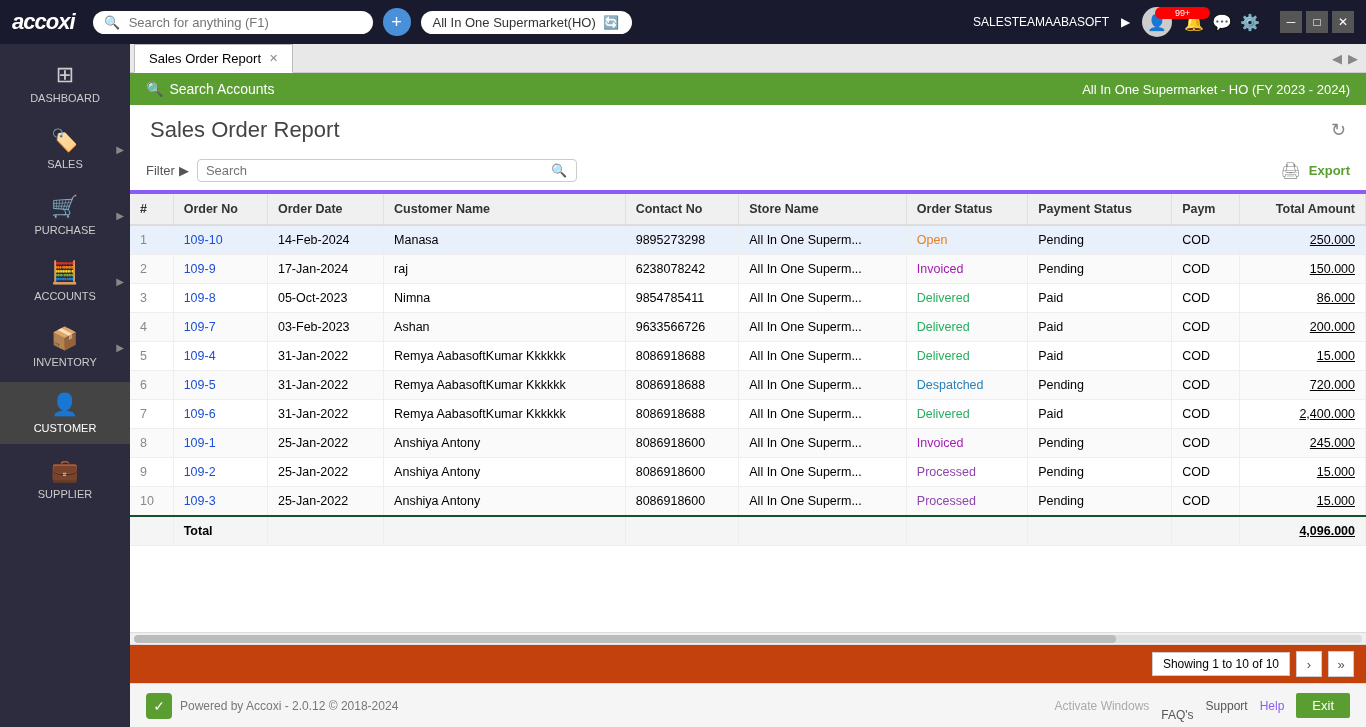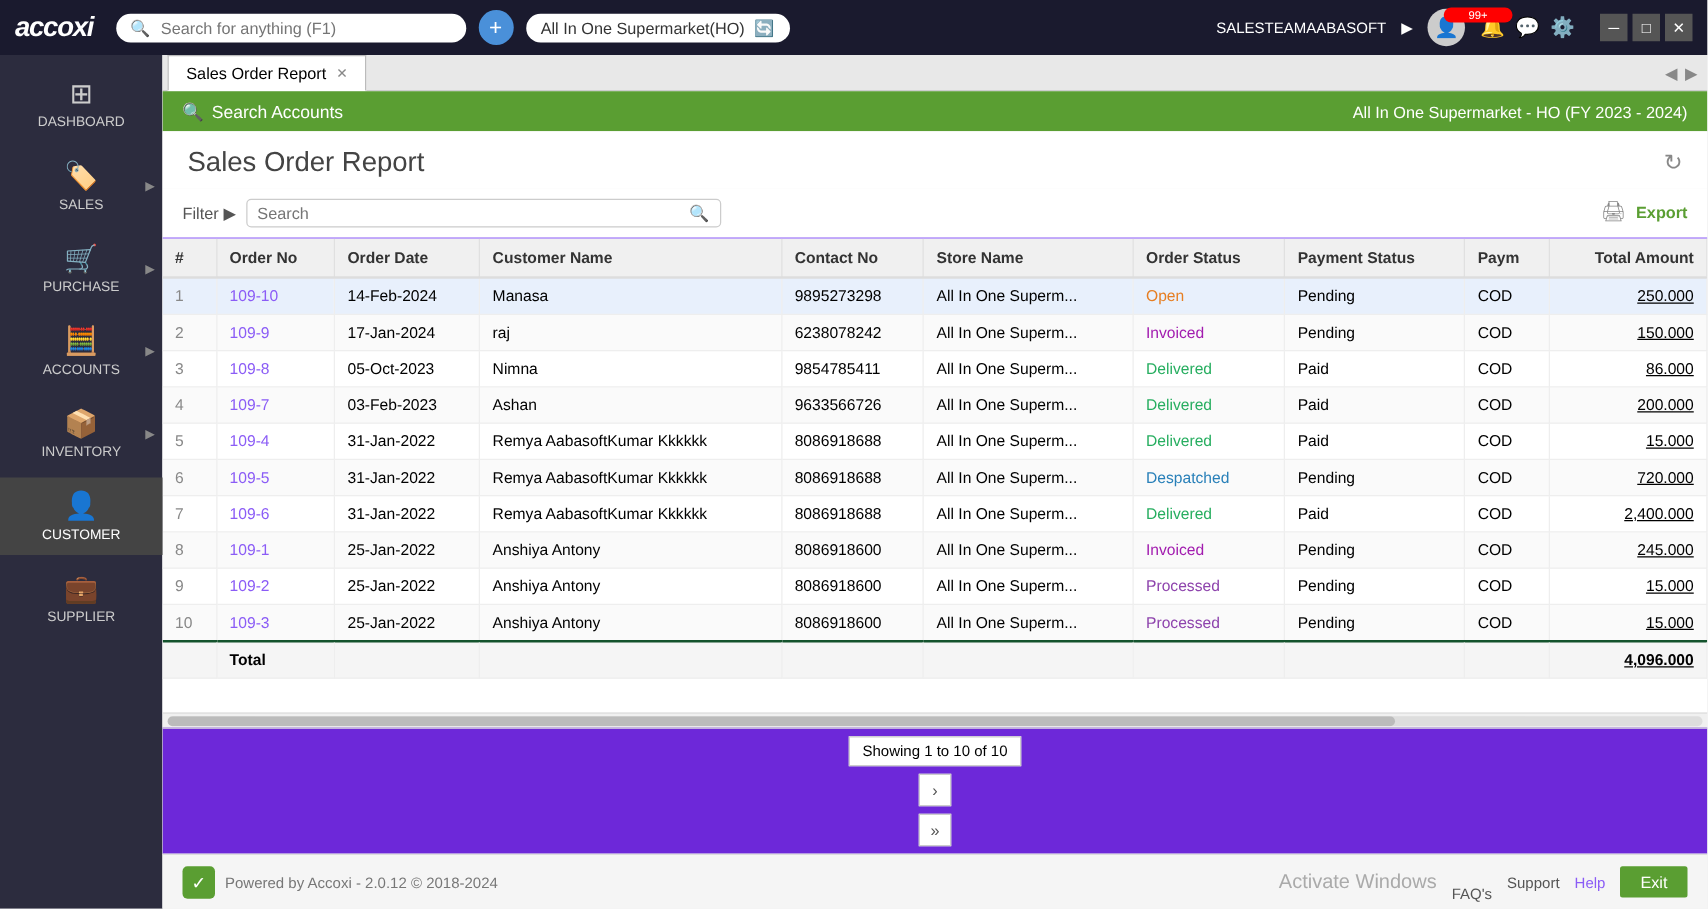--- a/index.html
+++ b/index.html
@@ -232,24 +232,24 @@
       font-size: 22px;
       font-weight: 300;
       color: #444;
     }
     .refresh-icon { color: #888; font-size: 18px; cursor: pointer; }
 
     
     .filter-bar {
       padding: 8px 16px;
       display: flex;
-      align-items: flex-start;
+      align-items: center;
       gap: 8px;
       background: white;
-      border-bottom: 1px solid #8b5cf6;
+      border-bottom: 4px solid #8b5cf6;
       justify-content: space-between;
     }
     .filter-left { display: flex; align-items: center; gap: 8px; }
     .filter-btn {
       display: flex;
       align-items: center;
       gap: 4px;
       cursor: pointer;
       color: #555;
       font-size: 13px;
@@ -305,21 +305,21 @@
       white-space: nowrap;
     }
     td {
       padding: 7px 10px;
       border-bottom: 1px solid #eee;
       border-right: 1px solid #eee;
       white-space: nowrap;
     }
     tr:nth-child(even) td { background: #fafafa; }
     tr.row-1 td { background: #e8f0fc; }
-    .order-no-link { color: #8b5cf6; text-decoration: none; }
+    .order-no-link { color: #1d4ed8; text-decoration: none; }
     .row-num { color: #888; }
     .status-open { color: #e67e22; }
     .status-invoiced { color: #a21caf; }
     .status-delivered { color: #27ae60; }
     .status-despatched { color: #2980b9; }
     .status-processed { color: #8e44ad; }
     .amount-col { text-align: right; text-decoration: underline; }
     tfoot tr td {
       font-weight: bold;
       background: #f5f5f5;
@@ -334,24 +334,23 @@
       display: flex;
       align-items: center;
     }
 
     
     .pagination-bar {
       padding: 6px 12px;
       display: flex;
       align-items: center;
       justify-content: flex-end;
-      background: #6d28d9;
+      background: #c2410c;
       border-top: 1px solid #ddd;
       gap: 6px;
-      flex-direction: column;
     }
     .page-info-box {
       border: 1px solid #ccc;
       background: white;
       padding: 4px 10px;
       font-size: 12px;
     }
     .page-btn {
       border: 1px solid #ccc;
       background: white;
@@ -384,21 +383,21 @@
       height: 26px;
       border-radius: 4px;
       display: flex;
       align-items: center;
       justify-content: center;
       font-size: 14px;
     }
     .footer-right { display: flex; align-items: center; gap: 12px; }
     .activate-warning {
       color: #aaa;
-      font-size: 16px;
+      font-size: 12px;
     }
     .exit-btn {
       background: #5a9e32;
       color: white;
       border: none;
       padding: 5px 16px;
       cursor: pointer;
       font-size: 13px;
       border-radius: 2px;
     }

